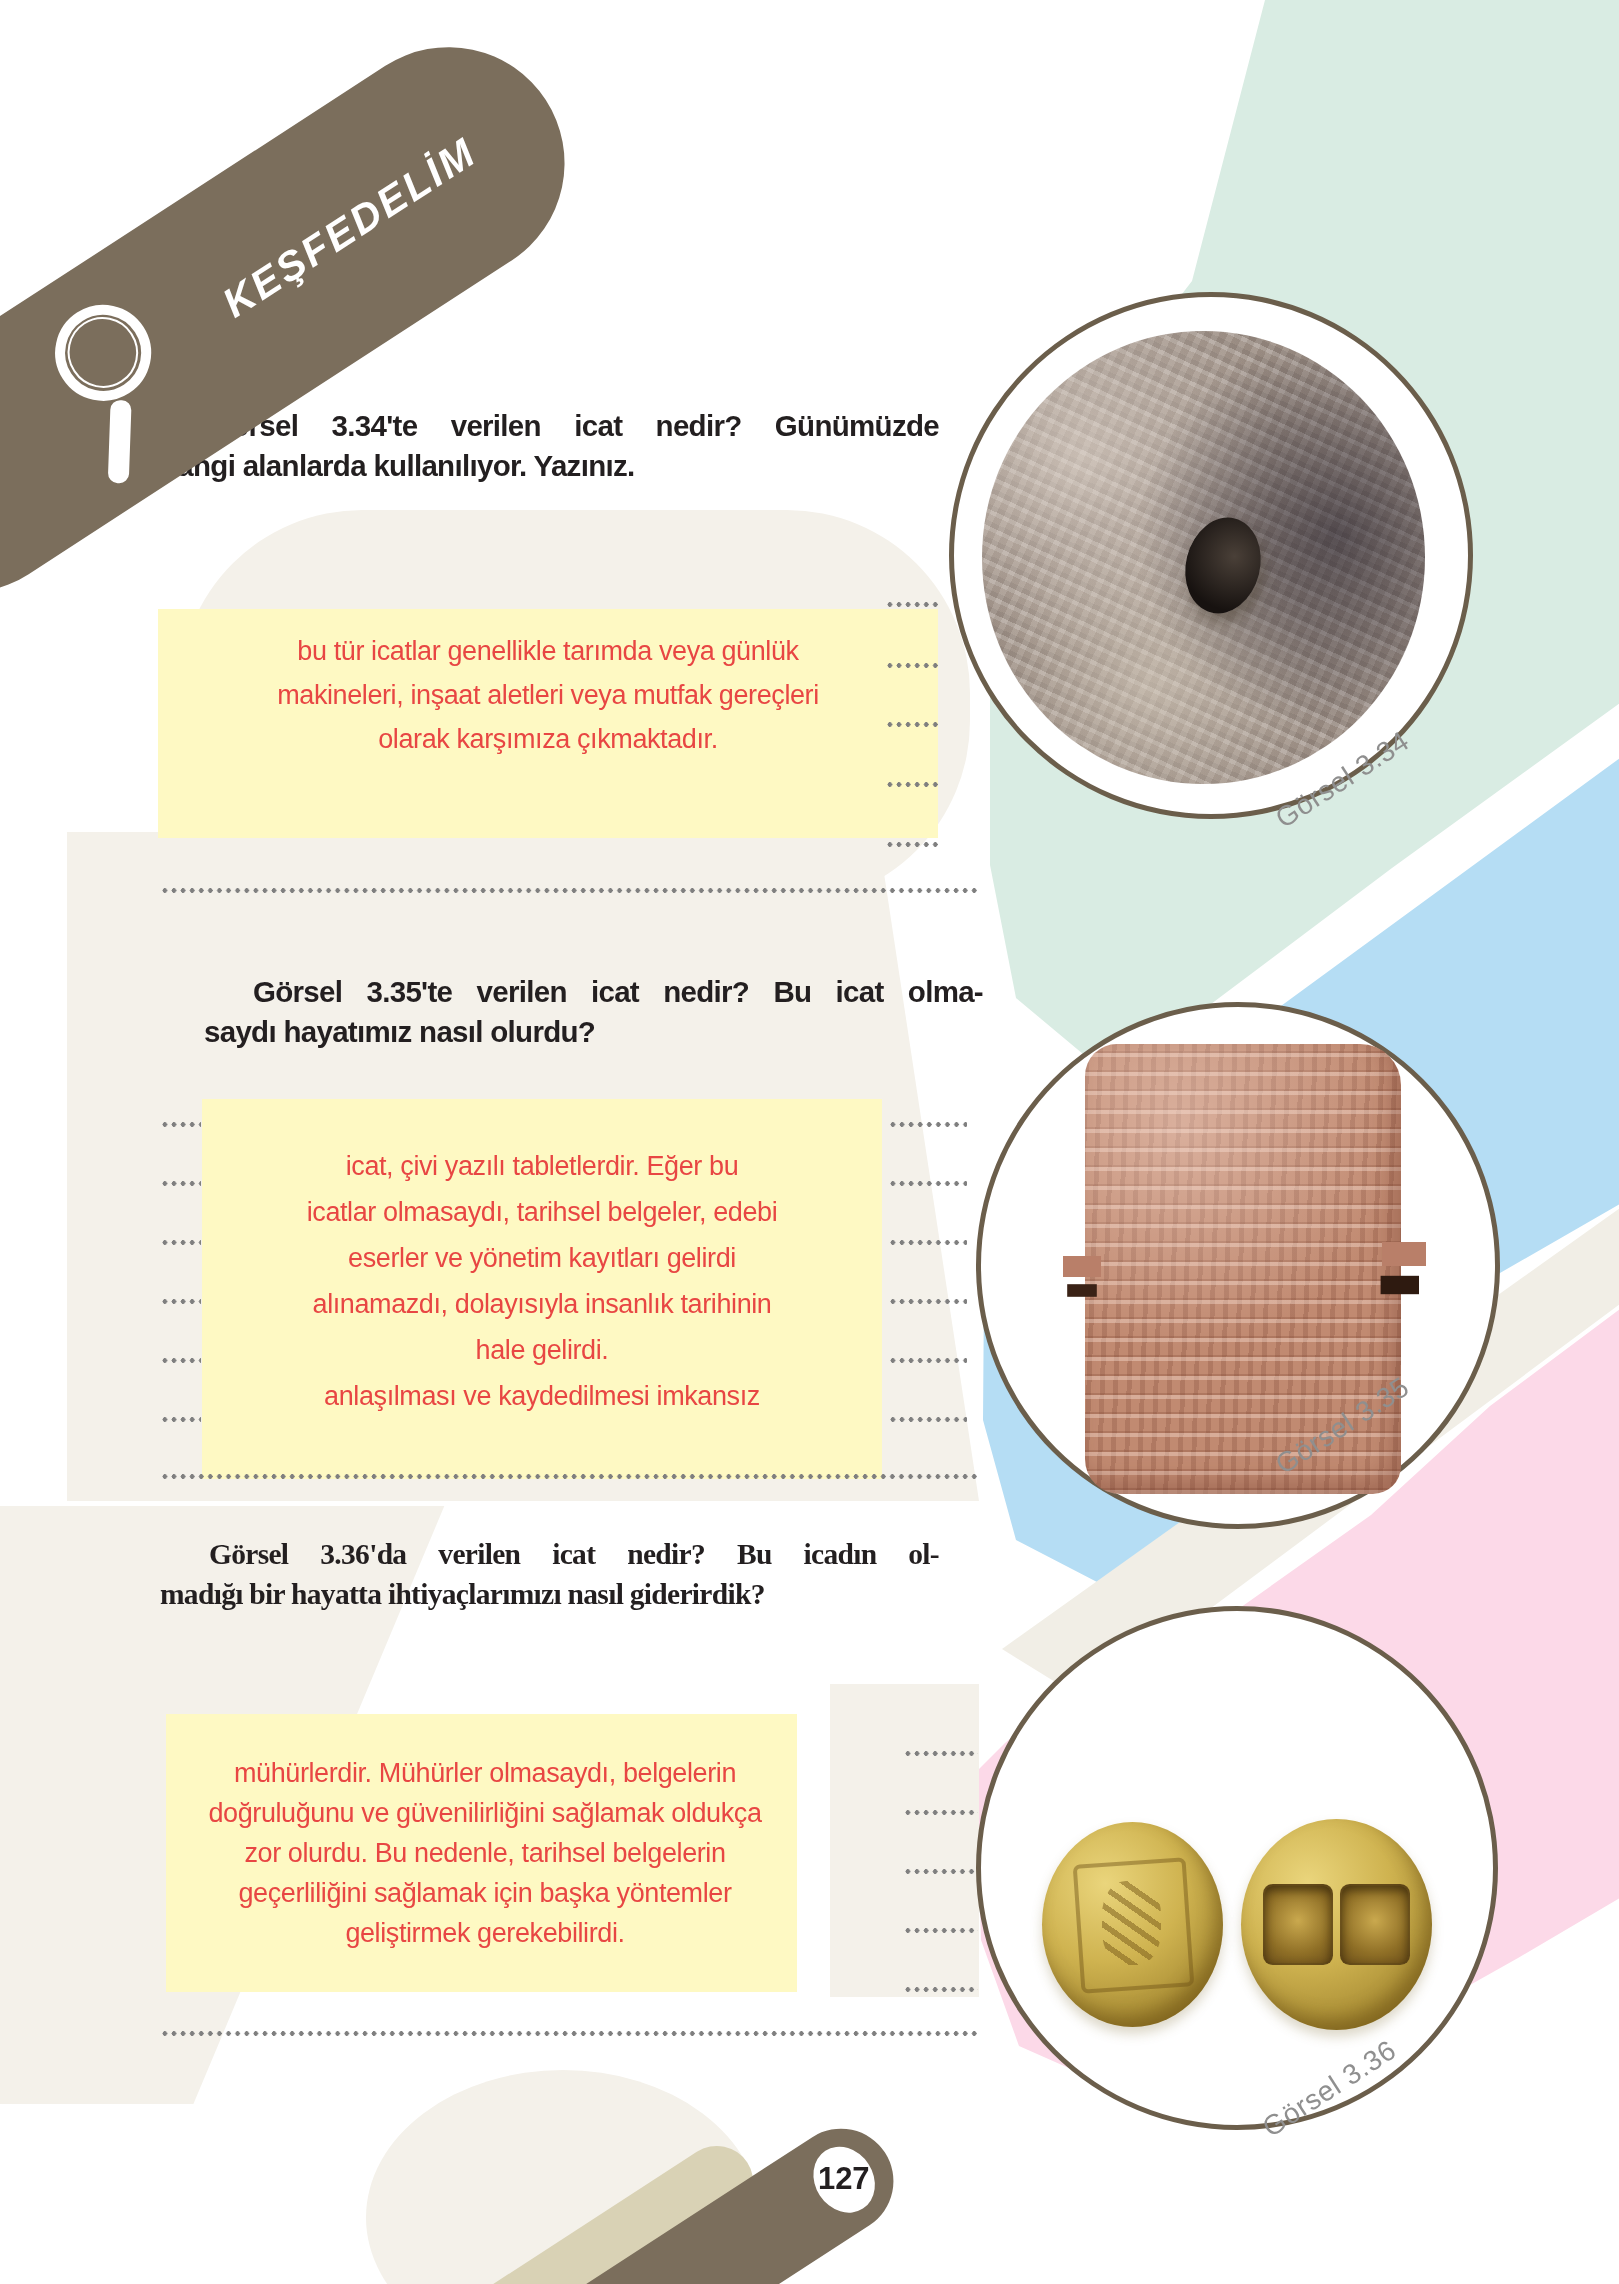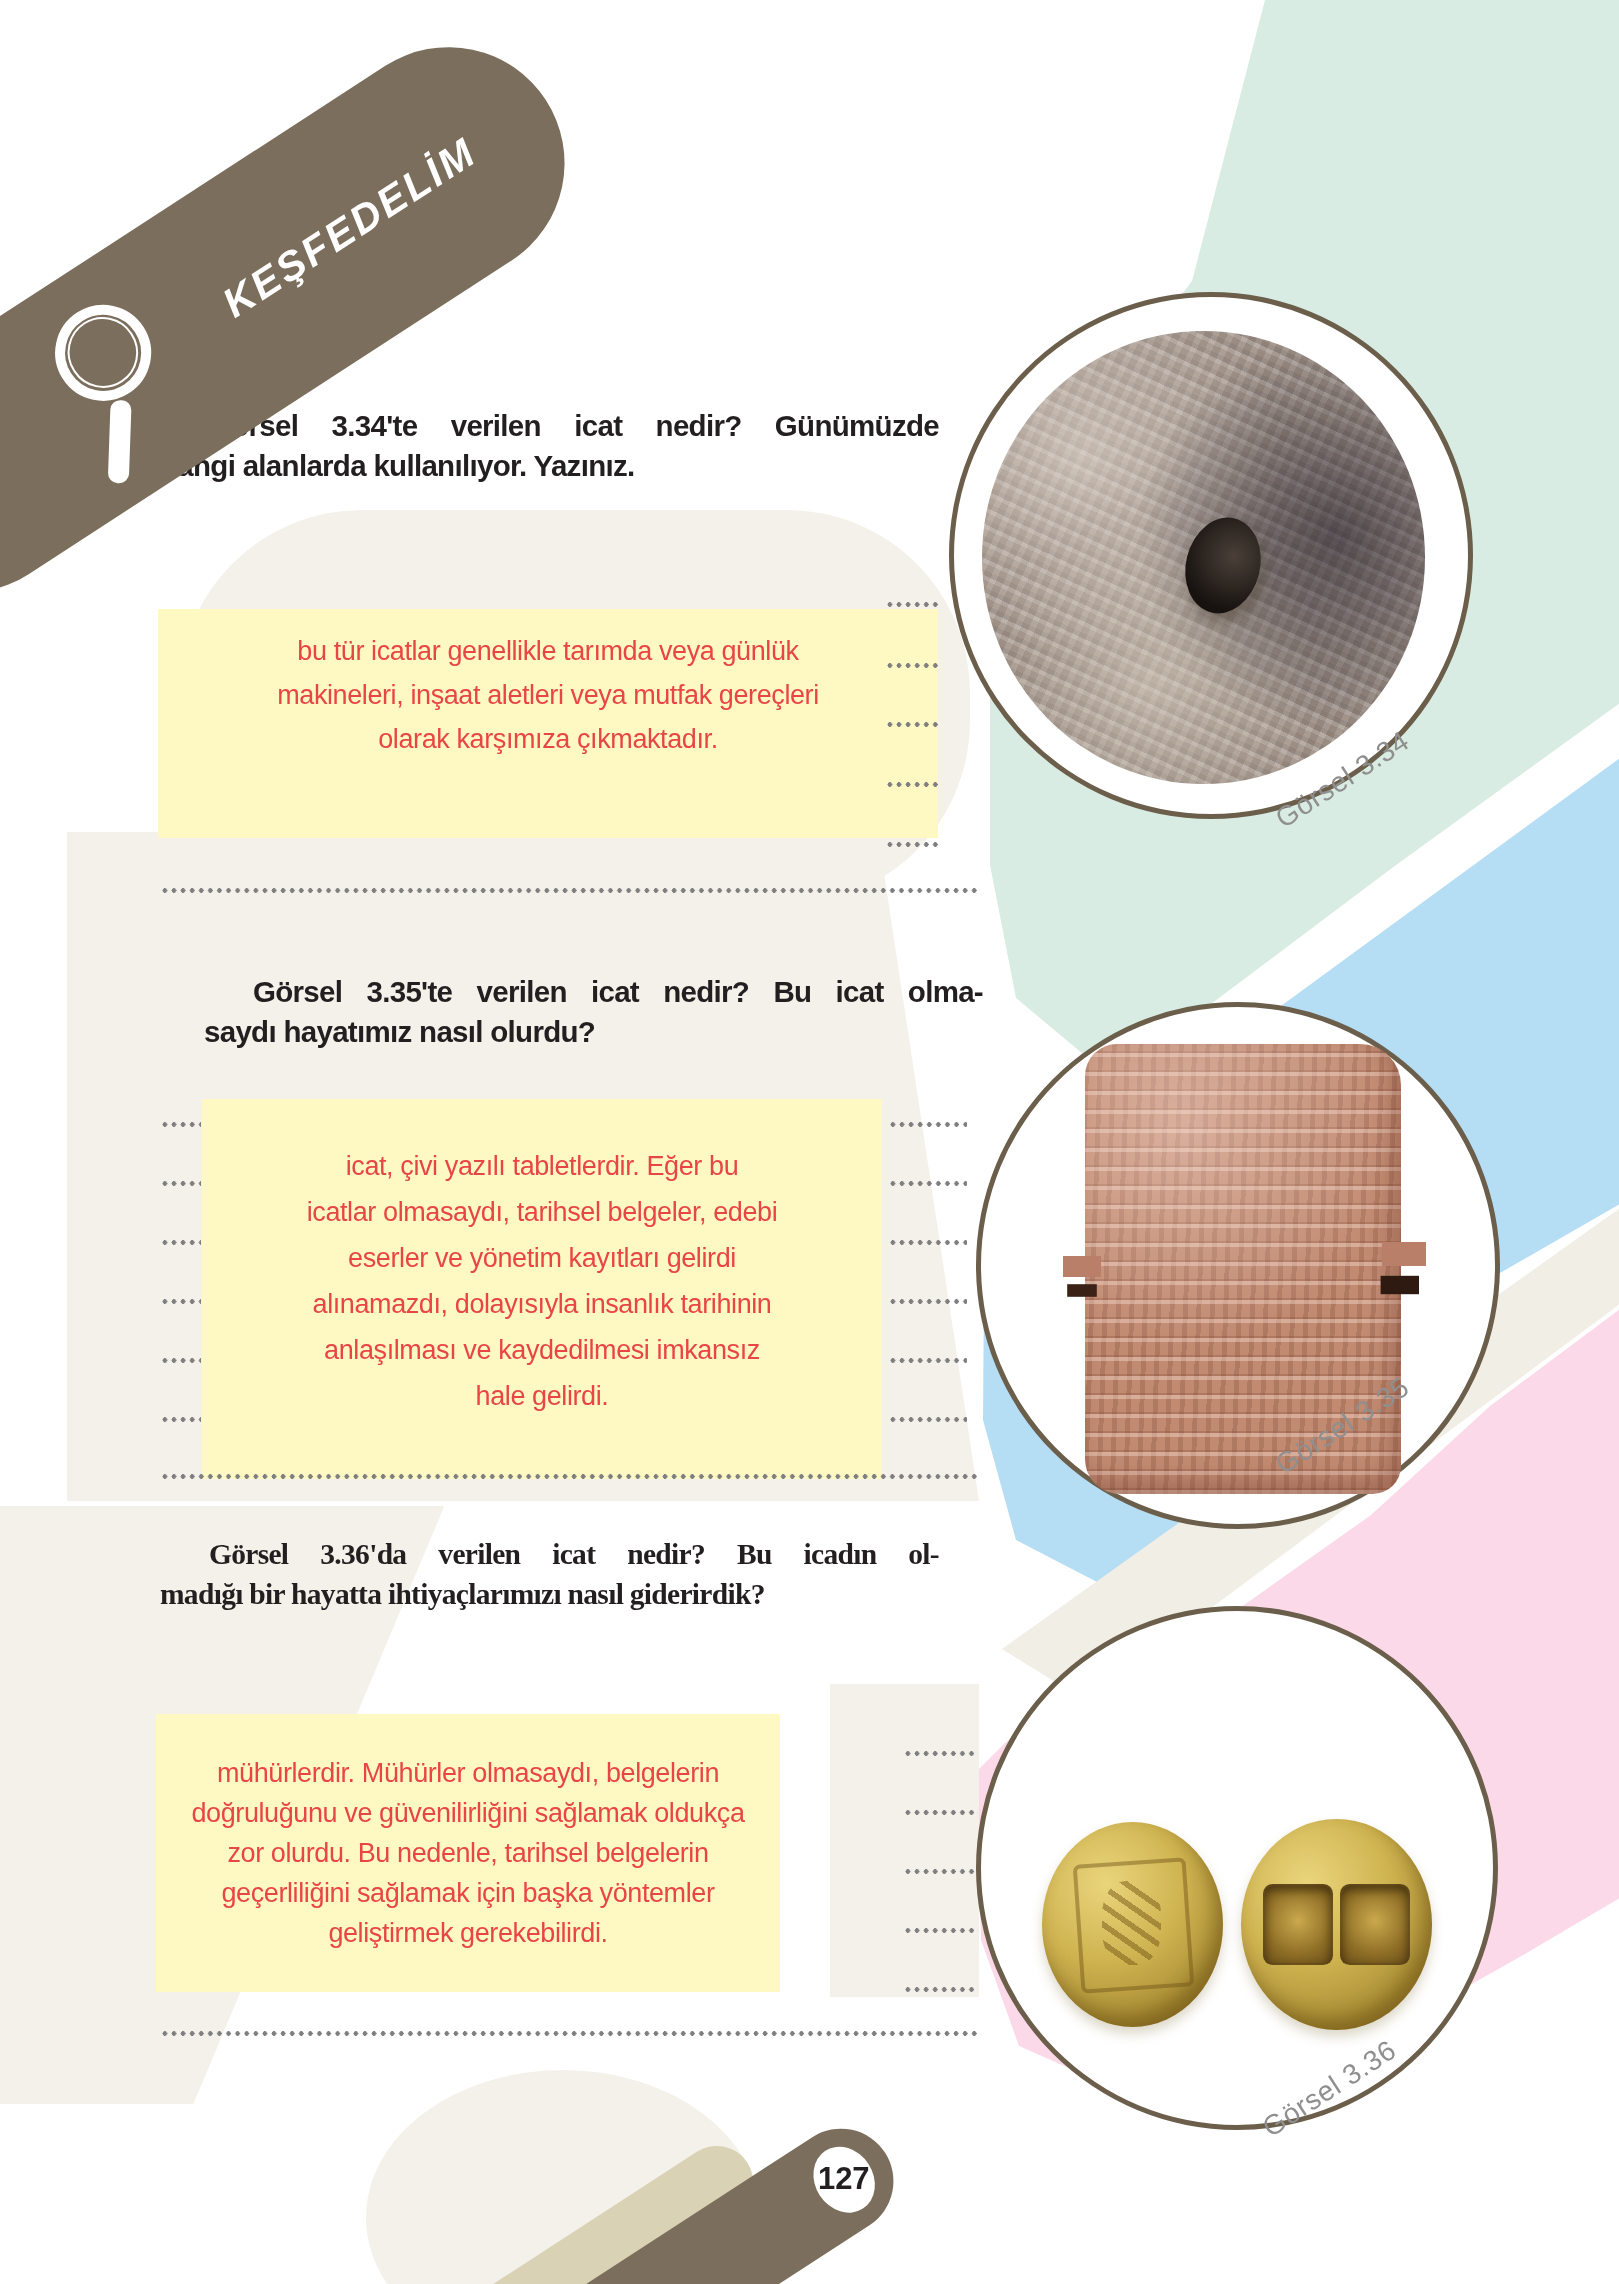--- a/index.html
+++ b/index.html
@@ -40,21 +40,21 @@
   .q1{left:160px;top:406px;}
   .q2{left:160px;top:972px;margin-left:44px;}
   .q3{left:160px;top:1534px;font-family:Liberation Serif, serif;}
   .q-line1{display:block;text-align:justify;text-align-last:justify;padding-left:49px;}
   .q-line2{display:block;text-align:left;}
 
   
   .answer-box{position:absolute;background:#fef9c3;z-index:3;}
   .box1{left:158px;top:609px;width:780px;height:229px;}
   .box2{left:202px;top:1099px;width:680px;height:380px;}
-  .box3{left:156px;top:1714px;width:624px;height:278px;}
+  .box3{left:166px;top:1714px;width:624px;height:278px;padding-left:7px;}
   .answer{color:#e84643;font-size:27px;letter-spacing:-0.4px;text-align:center;width:100%;}
   .box1 .answer{padding-top:19.7px;line-height:44px;}
   .box2 .answer{padding-top:44px;line-height:46px;}
   .box3 .answer{padding-top:39px;line-height:40px;}
   .answer div{white-space:nowrap;}
 
   
   .dots-line{position:absolute;height:7px;z-index:3;
     background-image:radial-gradient(circle at 2.8px 3.5px,#7f7f7f 2.2px,transparent 2.5px);
     background-size:9.1px 7px;background-repeat:repeat-x;}
@@ -166,22 +166,22 @@
   <div class="question q2">
     <span class="q-line1">Görsel 3.35'te verilen icat nedir? Bu icat olma-</span>
     <span class="q-line2">saydı hayatımız nasıl olurdu?</span>
   </div>
   <div class="answer-box box2">
     <div class="answer">
       <div>icat, çivi yazılı tabletlerdir. Eğer bu</div>
       <div>icatlar olmasaydı, tarihsel belgeler, edebi</div>
       <div>eserler ve yönetim kayıtları gelirdi</div>
       <div>alınamazdı, dolayısıyla insanlık tarihinin</div>
+      <div>hale gelirdi.</div>
       <div>anlaşılması ve kaydedilmesi imkansız</div>
-      <div>hale gelirdi.</div>
     </div>
   </div>
   <div class="dots-line" style="left:162px;top:1121px;width:39px;"></div>
   <div class="dots-line" style="left:162px;top:1180px;width:39px;"></div>
   <div class="dots-line" style="left:162px;top:1239px;width:39px;"></div>
   <div class="dots-line" style="left:162px;top:1298px;width:39px;"></div>
   <div class="dots-line" style="left:162px;top:1357px;width:39px;"></div>
   <div class="dots-line" style="left:162px;top:1416px;width:39px;"></div>
   <div class="dots-line" style="left:890px;top:1121px;width:77px;"></div>
   <div class="dots-line" style="left:890px;top:1180px;width:77px;"></div>

